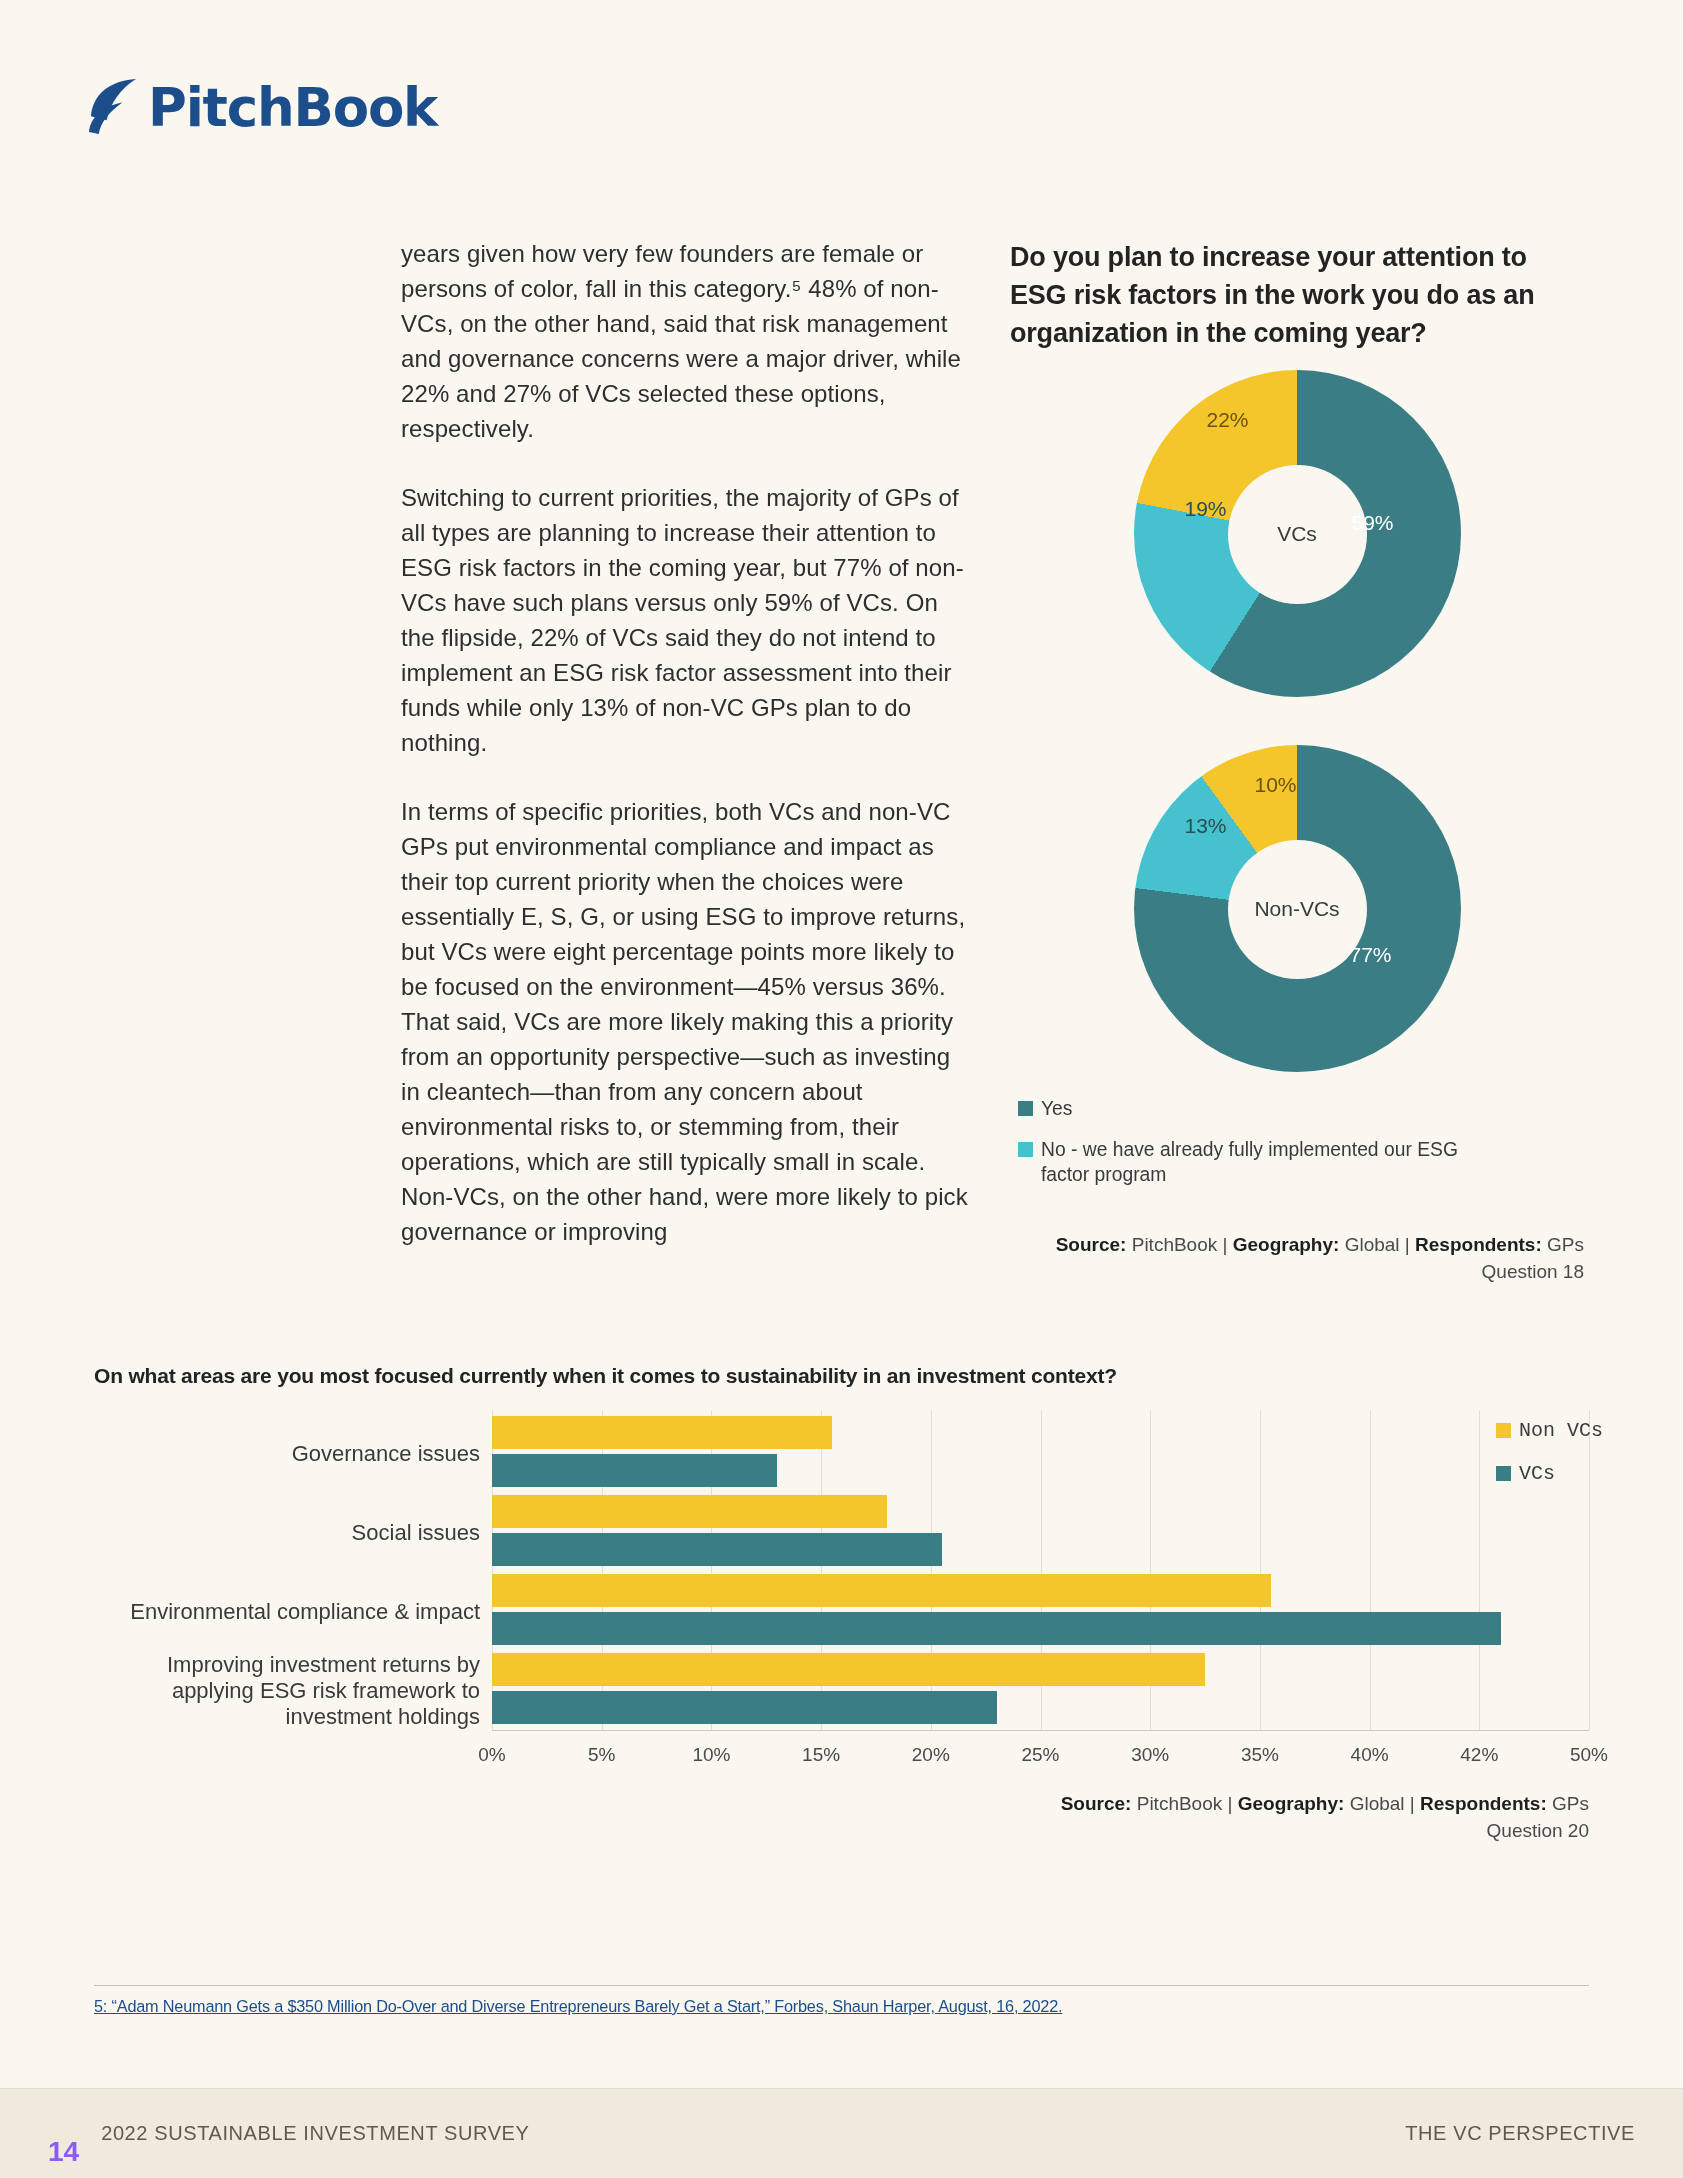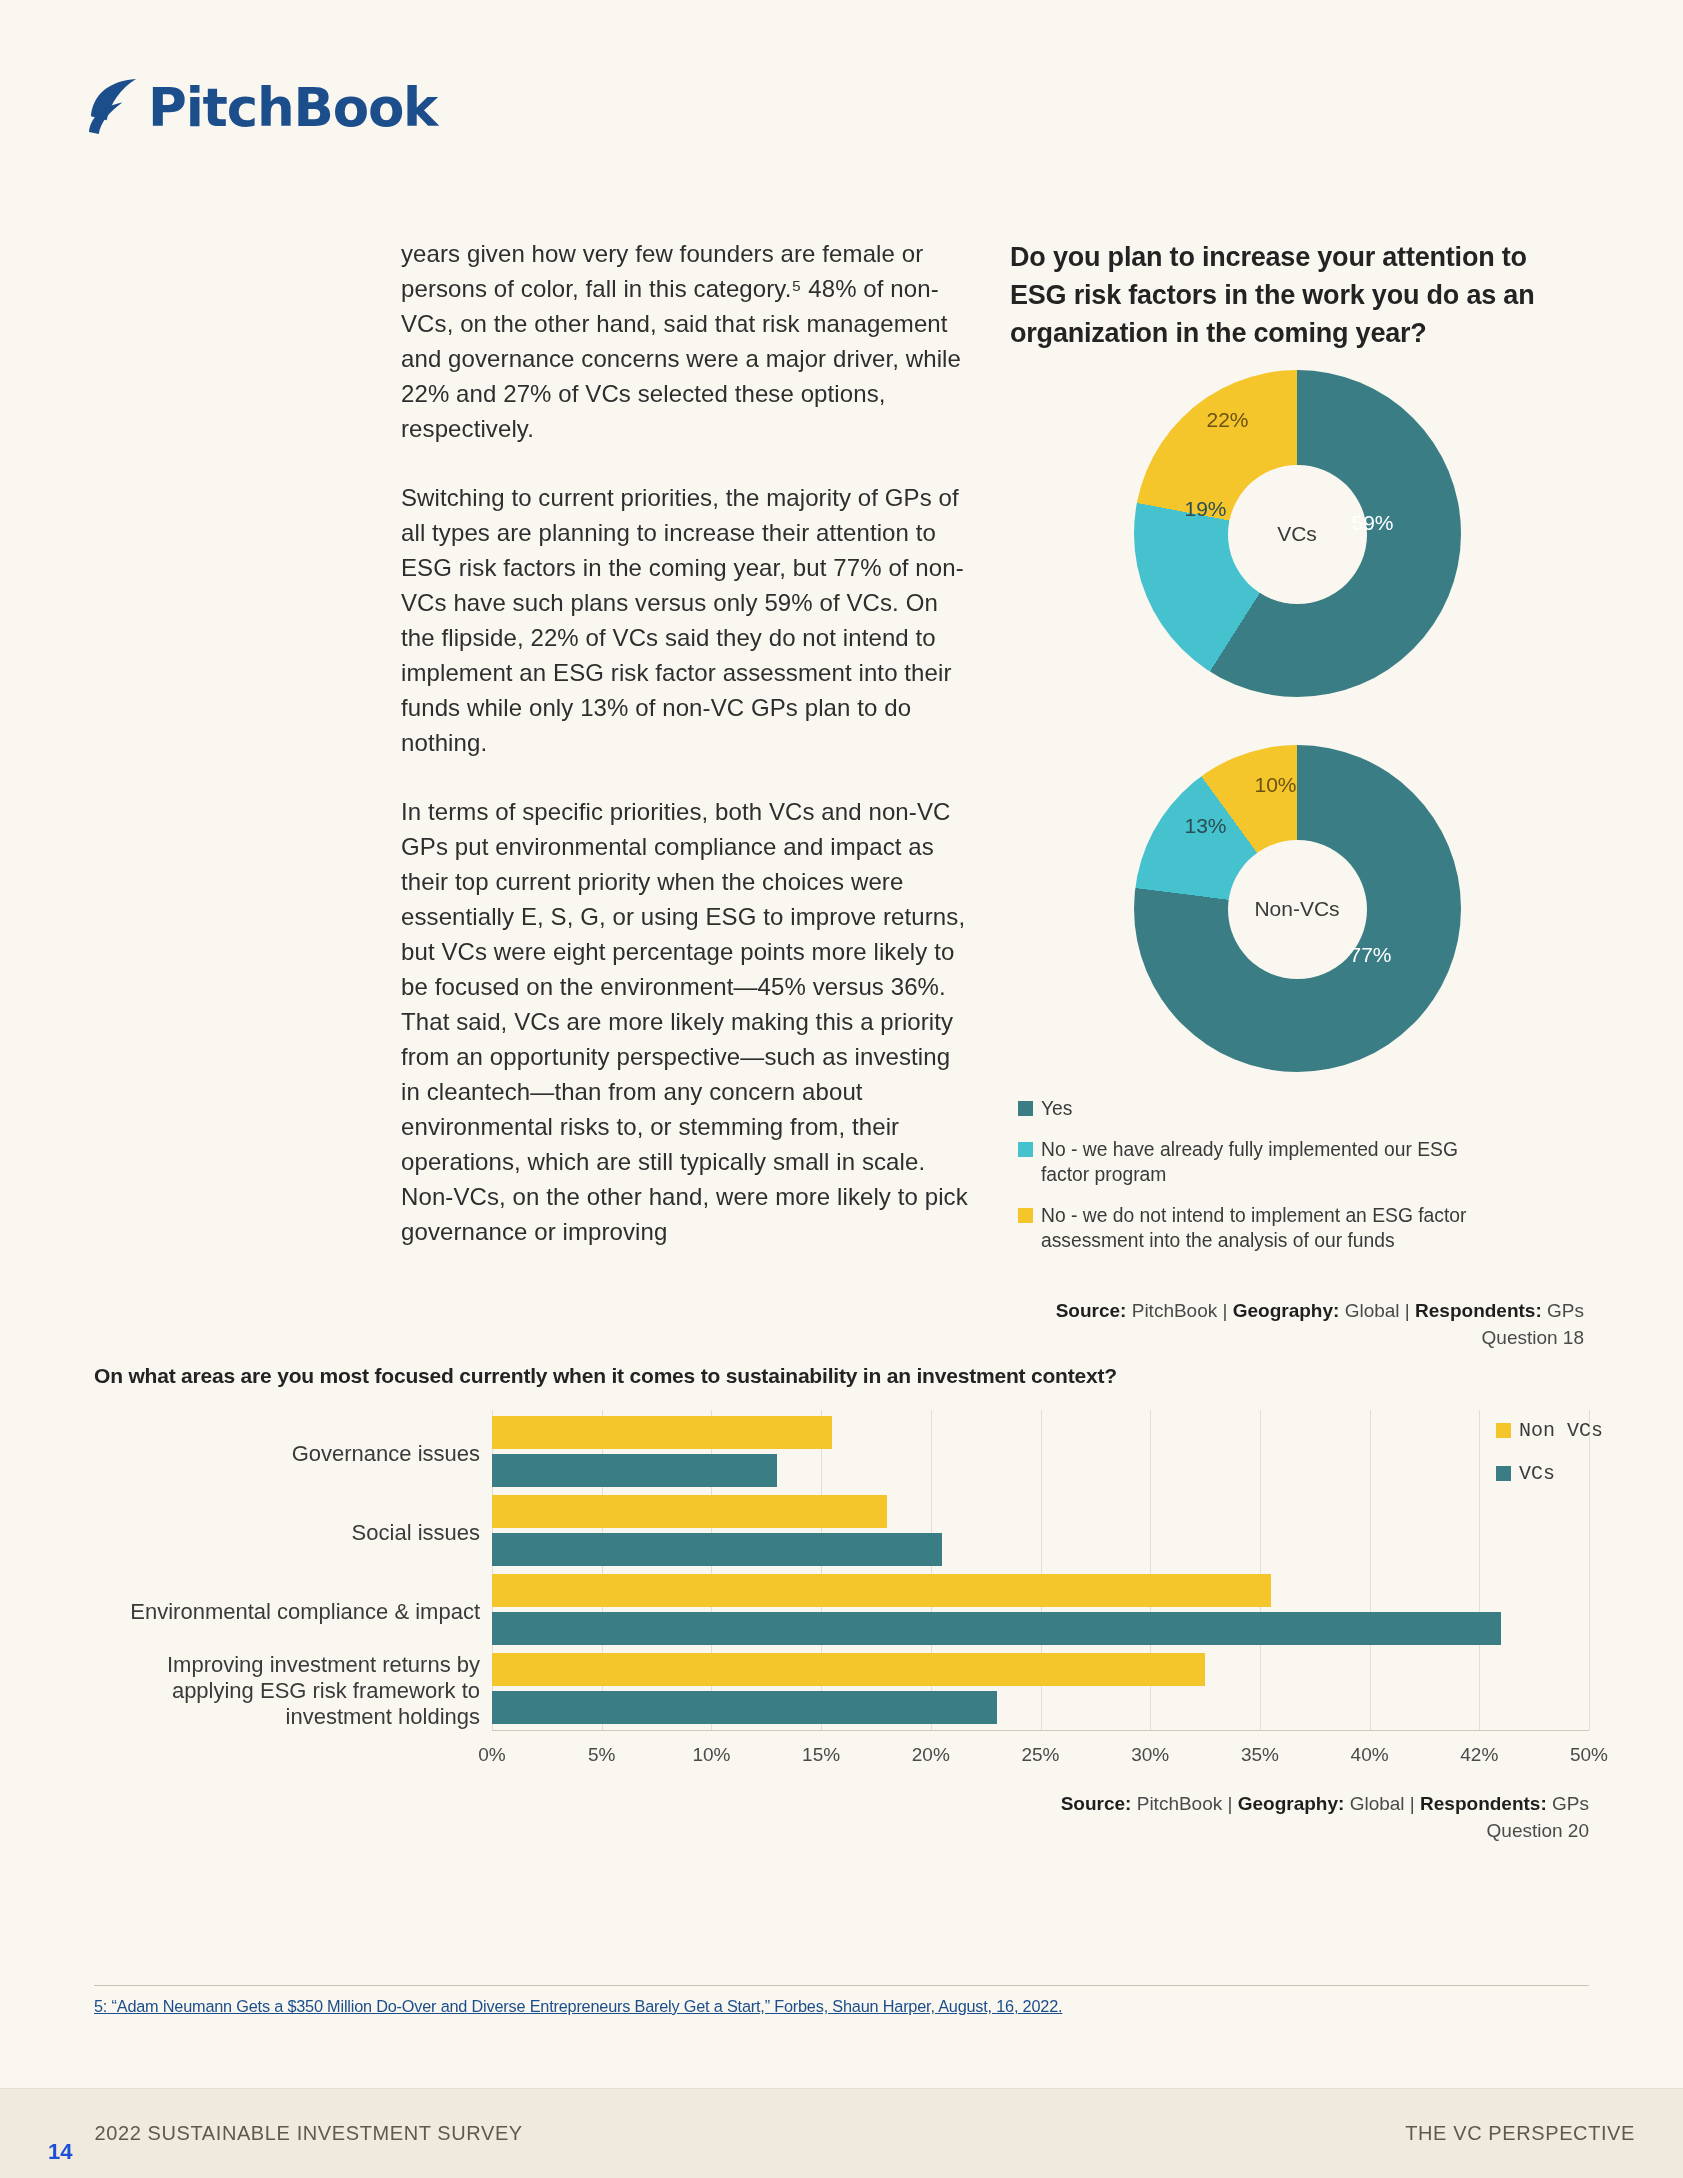--- a/index.html
+++ b/index.html
@@ -105,21 +105,21 @@
 
   
   .footer-band{
     position:absolute;left:0;right:0;bottom:0;height:89px;background:#EFEADC;
   }
   .footer-rule{position:absolute;left:0;right:0;bottom:89px;height:1px;background:#E3DED2;}
   .footer-inner{
     position:absolute;left:0;right:0;bottom:0;height:89px;
     display:flex;align-items:center;padding:0 48px;
   }
-  .pagenum{font-size:22px;font-weight:bold;color:#1d4ed8;margin-right:22px;margin-top:36px;}
+  .pagenum{font-size:28px;font-weight:bold;color:#8b5cf6;margin-right:22px;margin-top:36px;}
   .footer-left{font-size:20px;letter-spacing:0.6px;color:#5E5A50;}
   .footer-right{margin-left:auto;font-size:20px;letter-spacing:0.6px;color:#5E5A50;}
 </style>
 </head>
 <body>
 
 <div class="page">
 
   <div class="logo">
     <svg class="logo-mark" viewBox="0 0 56 62">
@@ -155,24 +155,20 @@
     </div>
 
     <div class="legend">
       <div class="legend-row">
         <span class="swatch" style="background:#3A7D84"></span>
         <span class="legend-text">Yes</span>
       </div>
       <div class="legend-row">
         <span class="swatch" style="background:#45C2CE"></span>
         <span class="legend-text" style="max-width:426px">No - we have already fully implemented our ESG factor program</span>
-      </div>
-      <div class="legend-row">
-        <span class="swatch" style="background:#F5C52C"></span>
-        <span class="legend-text" style="max-width:515px">No - we do not intend to implement an ESG factor assessment into the analysis of our funds</span>
       </div>
     </div>
 
     <div class="source">
       <b>Source:</b>
       <span>PitchBook</span>
       <span>|</span>
       <b>Geography:</b>
       <span>Global</span>
       <span>|</span>

